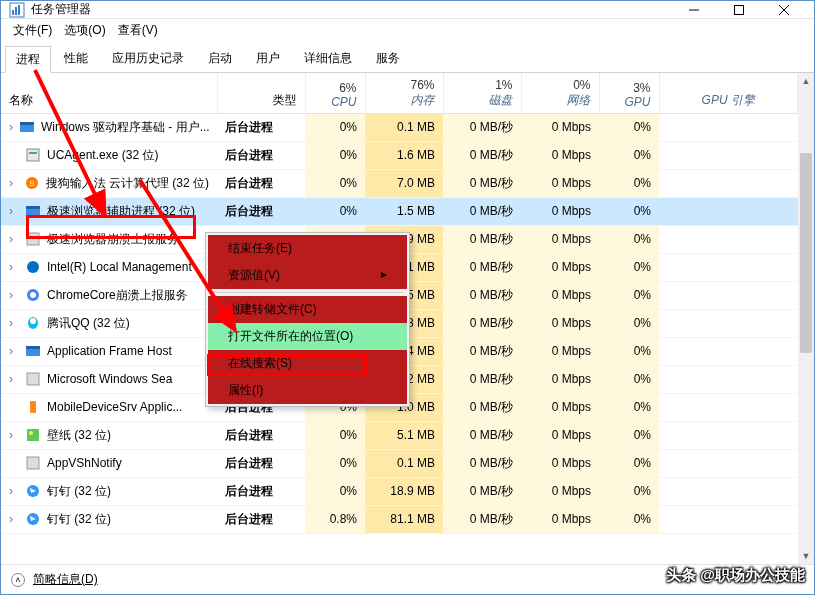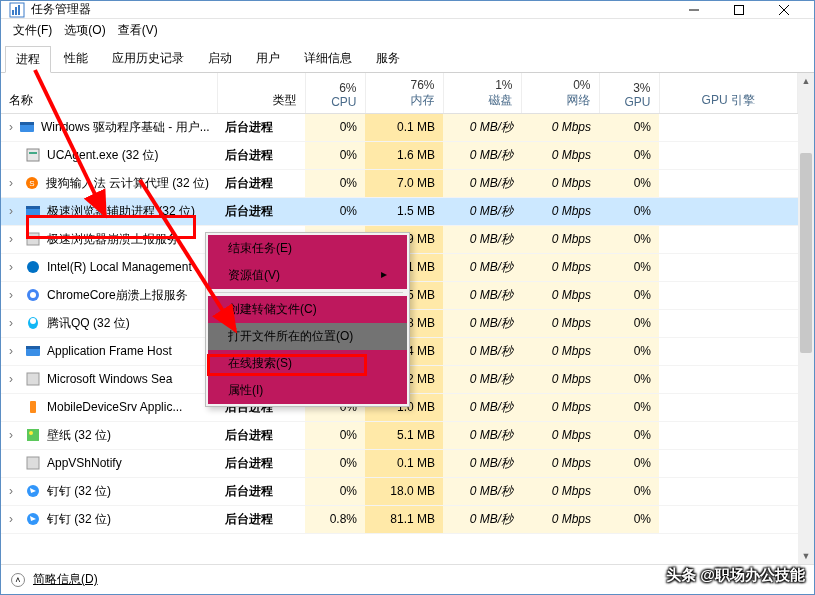--- a/index.html
+++ b/index.html
@@ -14,35 +14,35 @@
     .menu-item { padding: 2px 6px; cursor: pointer; }
     .tabs { display: flex; border-bottom: 1px solid #d0d0d0; padding: 4px 4px 0 4px; gap: 2px; }
     .tab { padding: 4px 10px; border: 1px solid transparent; cursor: pointer; font-size: 12px; }
     .tab.active { border: 1px solid #d0d0d0; border-bottom: 1px solid #fff; background: #fff; position: relative; top: 1px; }
     .content { flex: 1; overflow: auto; position: relative; }
     table { width: 100%; border-collapse: collapse; table-layout: fixed; }
     th { text-align: right; font-weight: normal; padding: 4px 8px; border-bottom: 1px solid #e0e0e0; border-right: 1px solid #eee; font-size: 12px; height: 40px; vertical-align: bottom; }
     th.name-col { text-align: left; width: 216px; }
     th.type-col { text-align: right; width: 88px; }
     th .hdr-top { color: #333; font-size: 12px; }
-    th .hdr-bot { color: #4a6b8a; font-size: 12px; }
+    th .hdr-bot { color: #4a6b8a; font-size: 12px; font-style: italic; }
     td { padding: 5px 8px; border-bottom: 1px solid #f3f3f3; font-size: 12px; white-space: nowrap; overflow: hidden; text-overflow: ellipsis; }
     td.name { text-align: left; }
     td.type { text-align: left; font-weight: bold; }
     td.num { text-align: right; }
     .col-cpu, .col-gpu { background: #fff8dd; }
     .col-mem { background: #ffe9a8; }
-    .col-disk, .col-net { background: #fff8dd; font-style: italic; }
+    .col-disk, .col-net { background: #fff8dd; }
     tr.selected td { background: #cce8ff !important; }
     .name-cell { display: flex; align-items: center; gap: 6px; }
     .expander { width: 10px; display: inline-block; color: #777; }
     .proc-icon { width: 16px; height: 16px; flex-shrink: 0; display: inline-block; }
     .context-menu { position: absolute; left: 205px; top: 232px; width: 205px; background: #f2f2f2; border: 1px solid #bcbcbc; box-shadow: 3px 3px 6px rgba(0,0,0,.2); z-index: 100; padding: 2px; }
-    .ctx-item { padding: 5px 20px; cursor: pointer; font-size: 12px; background: #be185d; }
-    .ctx-item.highlighted { background: #737373; }
+    .ctx-item { padding: 5px 20px; cursor: pointer; font-size: 12px; background: #b91c1c; }
+    .ctx-item.highlighted { background: #86efac; }
     .ctx-sep { height: 1px; background: #d0d0d0; margin: 3px 4px; }
     .red-box { border: 3px solid #ff0000; position: absolute; pointer-events: none; z-index: 200; }
     .box1 { left: 26px; top: 215px; width: 170px; height: 24px; }
     .box2 { left: 207px; top: 354px; width: 160px; height: 22px; }
     .arrow-svg { position: absolute; z-index: 150; pointer-events: none; left: 0; top: 0; }
     .statusbar { height: 30px; border-top: 1px solid #e0e0e0; display: flex; align-items: center; padding: 0 10px; font-size: 12px; }
     .chev-up { width: 14px; height: 14px; border: 1px solid #888; border-radius: 50%; display: inline-flex; align-items: center; justify-content: center; margin-right: 8px; font-size: 9px; }
     .watermark { position: absolute; right: 10px; bottom: 10px; font-size: 15px; color: #fff; text-shadow: 1px 1px 2px #000,-1px -1px 2px #000,1px -1px 2px #000,-1px 1px 2px #000; z-index: 300; font-weight: bold; }
     .scrollbar-v { position: absolute; right: 0; top: 0; bottom: 0; width: 16px; background: #f0f0f0; }
     .scroll-thumb { position: absolute; left: 2px; right: 2px; top: 80px; height: 200px; background: #c8c8c8; border-radius: 2px; }
@@ -387,21 +387,21 @@
                   <span class="expander">›</span>
                   <svg class="proc-icon" viewBox="0 0 16 16">
                     <circle cx="8" cy="8" r="6" fill="#3296fa"></circle>
                     <path d="M5,5 L11,8 L6,10 Z" fill="#fff"></path>
                   </svg>
                   <span>钉钉 (32 位)</span>
                 </div>
               </td>
               <td class="type">后台进程</td>
               <td class="num col-cpu">0%</td>
-              <td class="num col-mem">18.0 MB</td>
+              <td class="num col-mem">18.9 MB</td>
               <td class="num col-disk">0 MB/秒</td>
               <td class="num col-net">0 Mbps</td>
               <td class="num col-gpu">0%</td>
               <td></td>
             </tr>
             <tr>
               <td class="name">
                 <div class="name-cell">
                   <span class="expander">›</span>
                   <svg class="proc-icon" viewBox="0 0 16 16">

